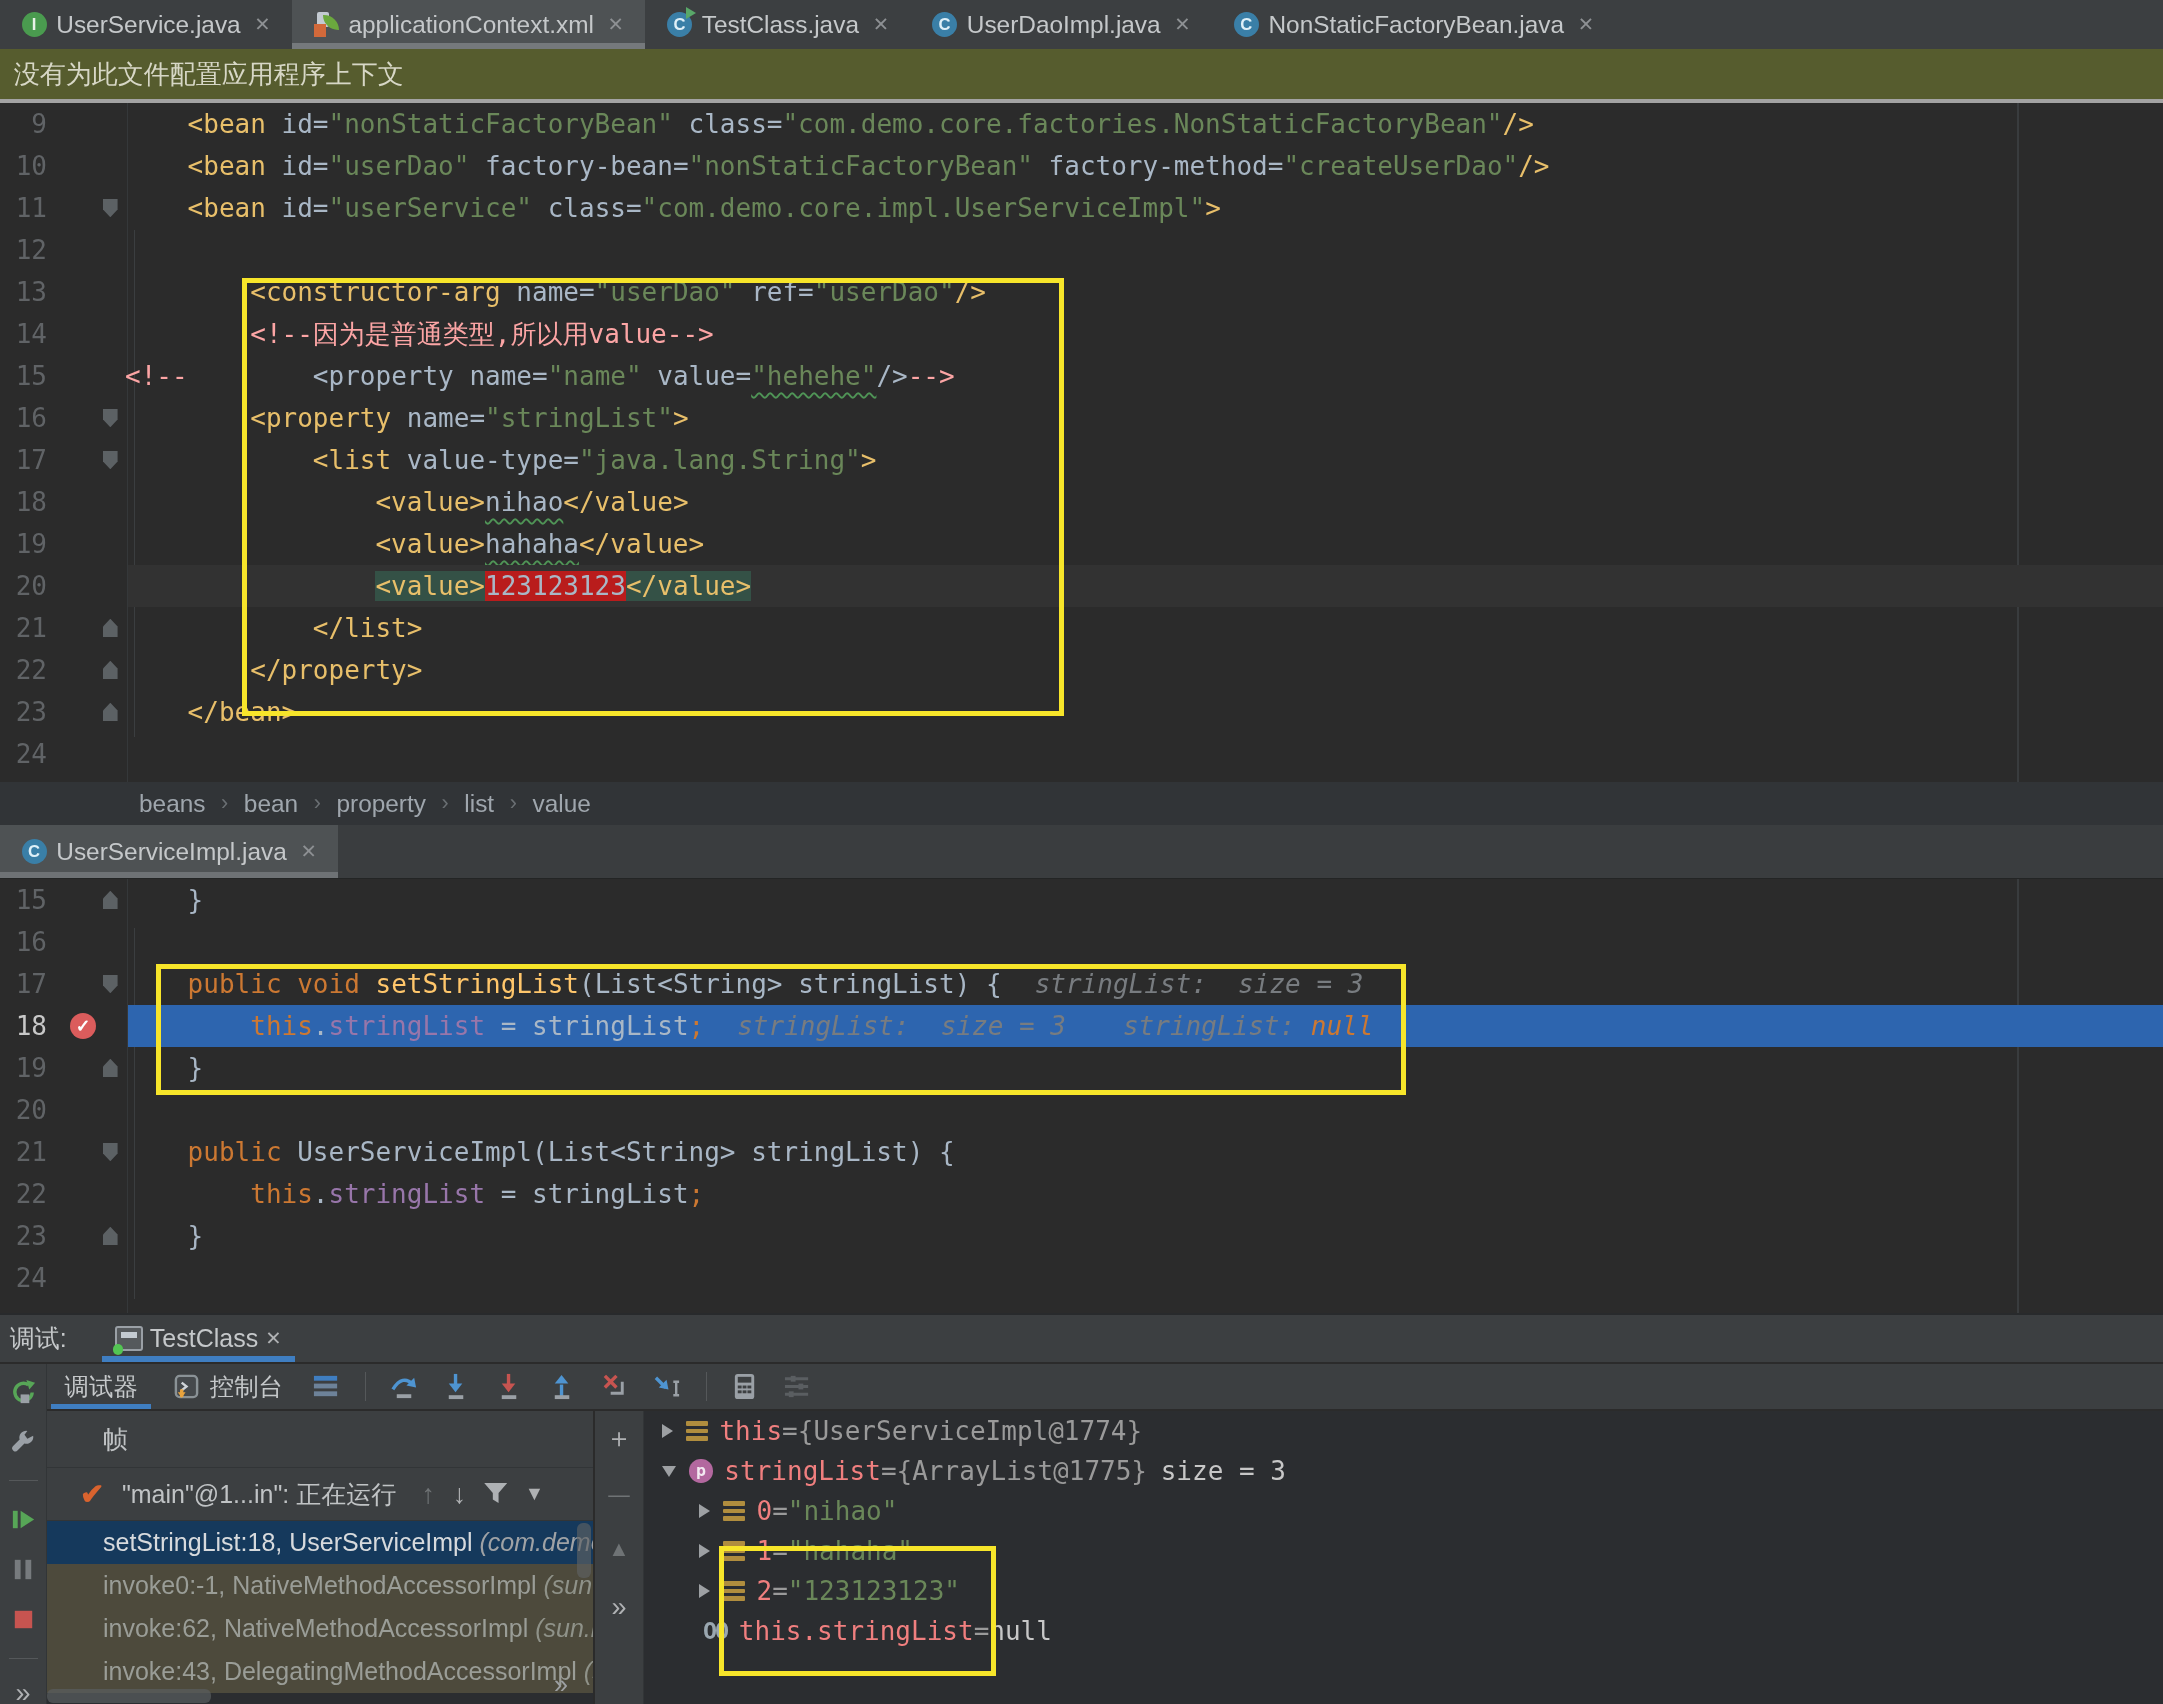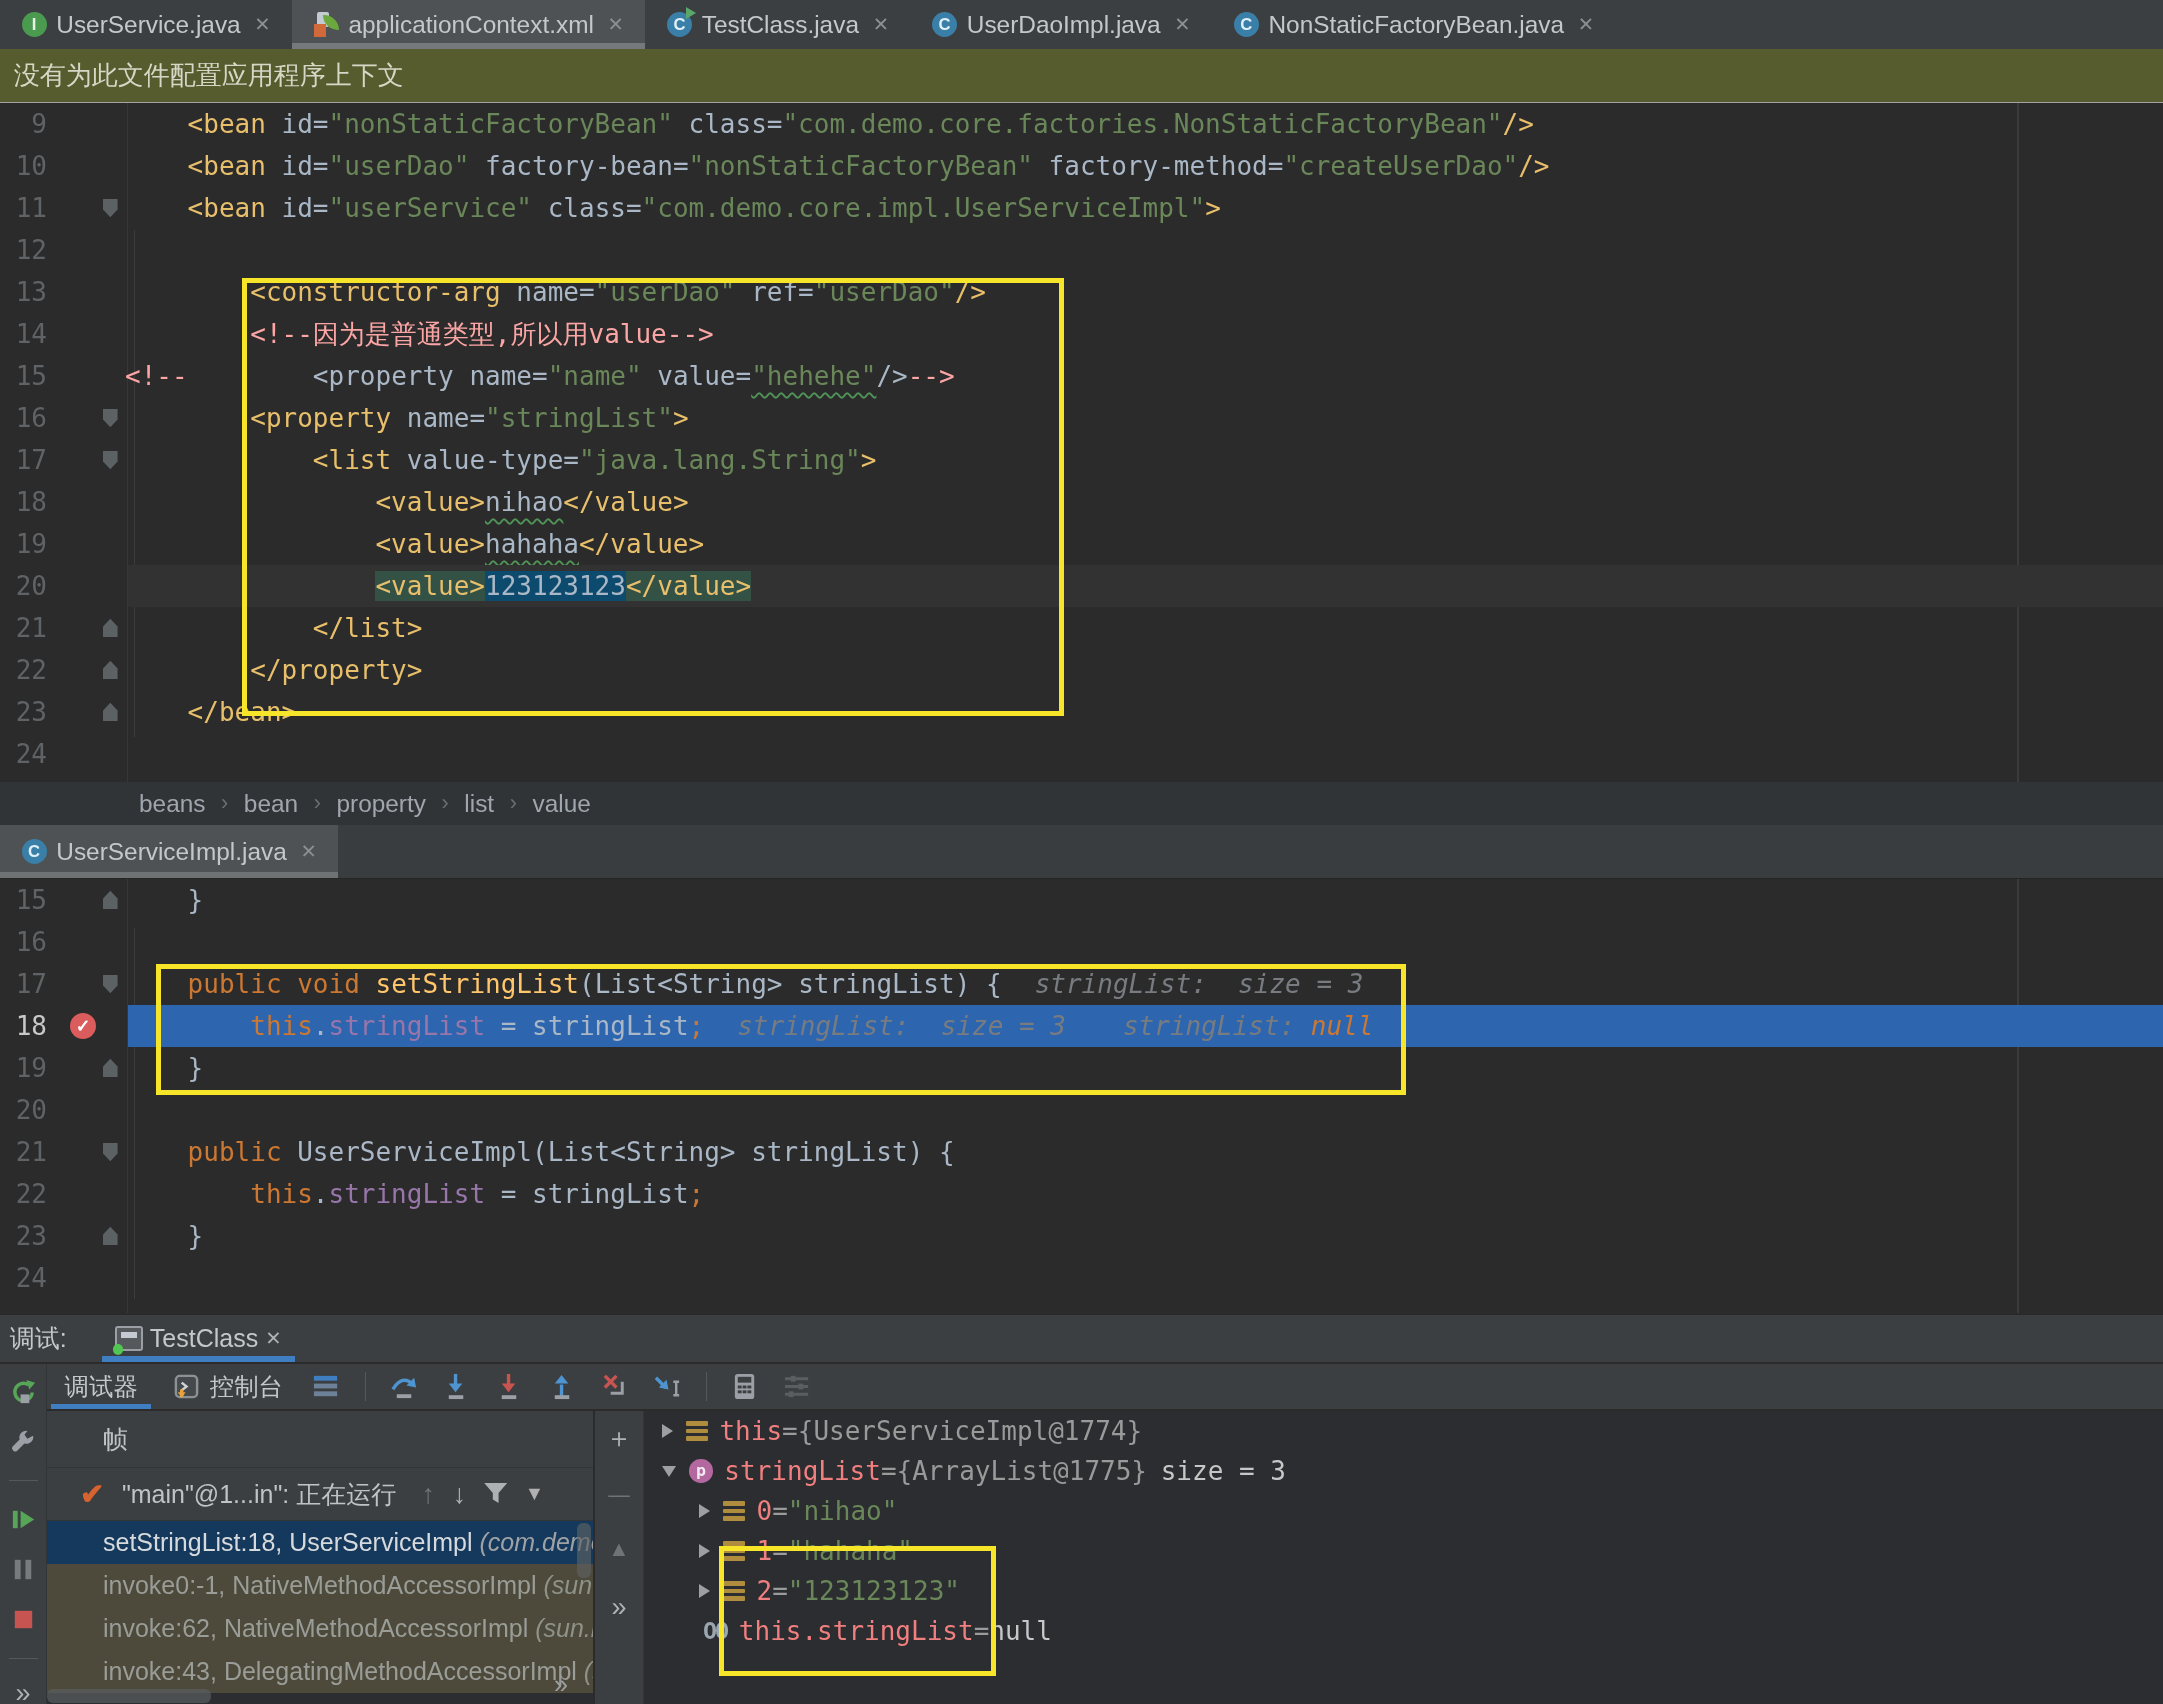--- a/index.html
+++ b/index.html
@@ -23,21 +23,21 @@
   .ic-classrun .runarrow{position:absolute;right:-3.9px;top:-4.9px;width:0;height:0;
       border-left:10.7px solid #59A869;border-top:6.8px solid transparent;border-bottom:6.8px solid transparent;}
   .ic-spring{position:relative;width:25px;height:25px;flex:0 0 auto;}
   .ic-spring .sp-page{position:absolute;top:0;left:2.9px;width:12.7px;height:14.6px;background:#c3cad1;border-radius:2px;}
   .ic-spring .sp-orange{position:absolute;bottom:0;left:0;width:12.7px;height:12.7px;background:#d2693a;}
   .ic-spring .sp-leaf{position:absolute;top:2.9px;right:0;width:15.6px;height:15.6px;background:#6ba83e;border-radius:0 100% 0 100%;}
 
   
   .warnbar{position:absolute;left:0;top:49px;width:2163px;height:55px;background:#565c2e;
            display:flex;align-items:center;padding-left:13.7px;box-sizing:border-box;
-           font-size:26px;color:#d7d7c6;border-bottom:2px solid #a3a3a3;}
+           font-size:26px;color:#d7d7c6;border-bottom:5px solid #a3a3a3;}
 
   
   .editor{position:absolute;left:0;background:#2b2b2b;width:2163px;overflow:hidden;}
   #editor1{top:103px;height:679px;}
   #editor2{top:878px;height:435px;border-top:1px solid #232525;}
   .gutterline{position:absolute;left:127px;top:0;bottom:0;width:1px;background:#35383a;}
   .wrapguide{position:absolute;left:2017px;top:0;bottom:0;width:2px;background:#393c3e;}
   .indentguide{position:absolute;left:134px;width:1px;background:#3b3e40;}
 
   .cline{position:relative;height:42px;line-height:42px;font-size:26px;white-space:pre;}
@@ -48,21 +48,21 @@
   .cline .code{position:absolute;left:125px;top:0;white-space:pre;}
   .cline.cur::before{content:"";position:absolute;left:128px;right:0;top:0;bottom:0;background:#323232;}
   .cline.exec::before{content:"";position:absolute;left:128px;right:0;top:0;bottom:0;background:#2d65af;}
   .cline.exec .lnum{color:#c8c8c8;}
   .bpdot{position:absolute;left:70px;top:7.8px;width:26px;height:26px;border-radius:50%;background:#db5c5c;
          display:flex;align-items:center;justify-content:center;color:#fff;font-size:17.6px;font-weight:bold;
          font-family:"Liberation Sans",sans-serif;}
 
   .tag{color:#e8bf6a;} .attr{color:#a9b7c6;} .str{color:#6a8759;} .com{color:#fca5a5;}
   .kw{color:#cc7832;} .meth{color:#ffc66b;} .fld{color:#9876aa;} .pl{color:#a9b7c6;}
-  .seltag{color:#e8bf6a;background:#345146;} .selnum{color:#a9b7c6;background:#0c4a6e;}
+  .seltag{color:#e8bf6a;background:#345146;} .selnum{color:#a9b7c6;background:#b91c1c;}
   .wav{text-decoration:underline wavy #4f9456 2px;text-underline-offset:6.8px;}
   .hint{color:#787c80;font-style:italic;} .hintnull{color:#cc7832;font-style:italic;}
 
   
   .anno{position:absolute;border:5.9px solid #f7e52a;pointer-events:none;}
 
   
   .crumbbar{position:absolute;left:0;top:782px;width:2163px;height:43px;background:#313437;
             display:flex;align-items:center;padding-left:139px;box-sizing:border-box;font-size:24.4px;color:#9fa6ad;}
   .crumbbar .sep{color:#6a6f73;margin:0 15.6px;font-size:21.5px;}

